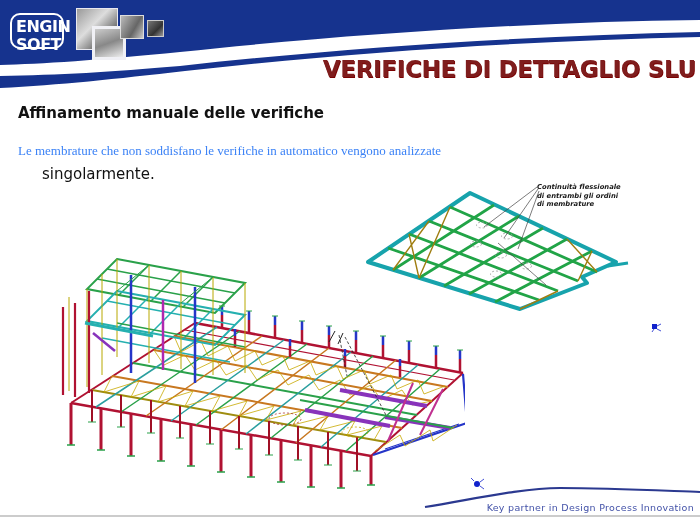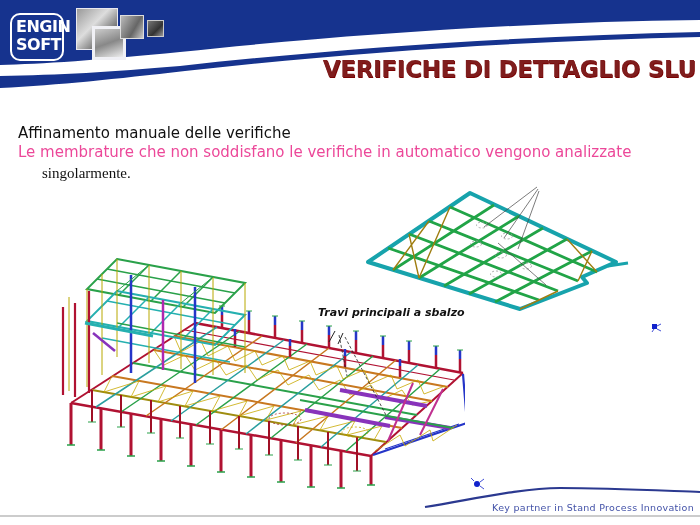--- a/index.html
+++ b/index.html
@@ -3,42 +3,42 @@
 <meta charset="utf-8">
 <style>
   html,body{margin:0;padding:0;background:#fff;}
   #slide{
     position:relative;width:700px;height:525px;overflow:hidden;background:#ffffff;
     font-family:"DejaVu Sans","Liberation Sans",sans-serif;
   }
   
   #header-svg{position:absolute;left:0;top:0;}
   .logo-box{
-    position:absolute;left:10px;top:13px;width:54px;height:48px;
+    position:absolute;left:10px;top:13px;width:54px;height:36px;
     border:2.5px solid #ffffff;border-radius:10px;color:#ffffff;
     font-weight:bold;font-size:16px;line-height:18px;padding:3px 0 0 4px;box-sizing:border-box;
     letter-spacing:-0.5px;
   }
   .tile{position:absolute;box-sizing:border-box;}
   .tile1{left:76px;top:8px;width:42px;height:42px;border:1px solid #e8e8ef;
     background:linear-gradient(135deg,#999,#ddd 40%,#777 70%,#bbb);}
   .tile2{left:92px;top:26px;width:34px;height:34px;border:3px solid #f0f0f5;
     background:linear-gradient(160deg,#ccc,#888 50%,#eee);}
   .tile3{left:120px;top:15px;width:24px;height:24px;border:1px solid #ddd;
     background:linear-gradient(120deg,#bbb,#666 60%,#ccc);}
   .tile4{left:147px;top:20px;width:17px;height:17px;border:1px solid #ccc;
     background:linear-gradient(135deg,#777,#333 60%,#999);}
   #page-title{
     position:absolute;right:4px;top:56px;font-size:23px;font-weight:bold;
     color:#7f1d1d;text-shadow:0.6px 0.6px 0 #7a0000;letter-spacing:-0.3px;white-space:nowrap;
   }
   
-  #heading{position:absolute;left:18px;top:124px;font-size:15px;font-weight:normal;color:#111;}
-  #body-line1{position:absolute;left:18px;top:143px;font-size:15px;color:#ec4899;white-space:nowrap;}
-  #body-line2{position:absolute;left:42px;top:165px;font-size:15px;color:#111;font-family:Liberation Serif, serif;}
+  #heading{position:absolute;left:18px;top:104px;font-size:15px;font-weight:bold;color:#111;}
+  #body-line1{position:absolute;left:18px;top:143px;font-size:13px;color:#3b82f6;white-space:nowrap;font-family:Liberation Serif, serif;}
+  #body-line2{position:absolute;left:42px;top:165px;font-size:15px;color:#111;}
   
   .annot-small{
     position:absolute;font-size:6.8px;line-height:8.5px;font-weight:bold;font-style:italic;
     color:#1a1a1a;white-space:pre-line;width:120px;
   }
   #annot-continuita{left:537px;top:183px;}
   #annot-membrature{left:537px;top:282px;}
   #annot-travi{
     position:absolute;left:318px;top:306px;font-size:11px;font-weight:bold;font-style:italic;
     color:#111;white-space:nowrap;
@@ -158,30 +158,32 @@
       <ellipse cx="124" cy="47" rx="5.5" ry="3"></ellipse>
       <ellipse cx="149" cy="58" rx="5.5" ry="3"></ellipse>
       <ellipse cx="118" cy="66" rx="5.5" ry="3"></ellipse>
       <ellipse cx="143" cy="77" rx="5.5" ry="3"></ellipse>
       <ellipse cx="168" cy="88" rx="5.5" ry="3"></ellipse>
       <ellipse cx="138" cy="96" rx="5.5" ry="3"></ellipse>
     </g>
     <path d="M179,9L126,49 M180,11L146,60 M181,13L160,71 M188,107L140,65" stroke="#444" stroke-width="0.7" fill="none"></path>
   </svg>
 
-  <div id="annot-travi">Travi principali a sbalzo</div>
+  <div id="annot-continuita" class="annot-small">Continuità flessionale
+di entrambi gli ordini
+di membrature</div>
 
   <svg id="axis-icon-1" class="axis-icon" width="14" height="14" viewBox="0 0 14 14">
     <rect x="2" y="4" width="5" height="5" fill="#1122cc"></rect>
     <path d="M7,6L11,4 M7,9L11,11 M4,9L2,12" stroke="#1122cc" stroke-width="0.8" fill="none"></path>
   </svg>
   <svg id="axis-icon-2" class="axis-icon" width="16" height="16" viewBox="0 0 16 16">
     <circle cx="7" cy="7" r="3" fill="#1122cc"></circle>
     <path d="M10,5L14,2 M10,9L14,12 M4,4L1,1" stroke="#1122cc" stroke-width="0.8" fill="none"></path>
   </svg>
 
   <svg id="footer-swoosh" width="350" height="30" viewBox="0 0 350 30">
     <path d="M75,24 C120,17 170,5 210,5 C260,5 320,8 350,9" fill="none" stroke="#2b3990" stroke-width="2.2"></path>
   </svg>
-  <div id="footer-right">Key partner in Stand Process Innovation</div>
+  <div id="footer-right">Key partner in Design Process Innovation</div>
   <div id="footer-line"></div>
 
 </div>
 
 </body></html>

